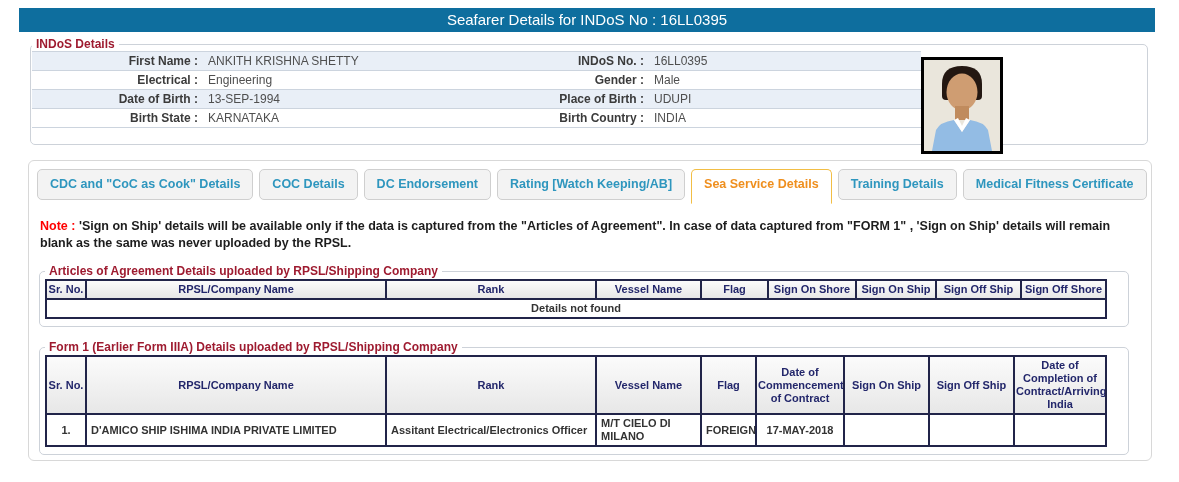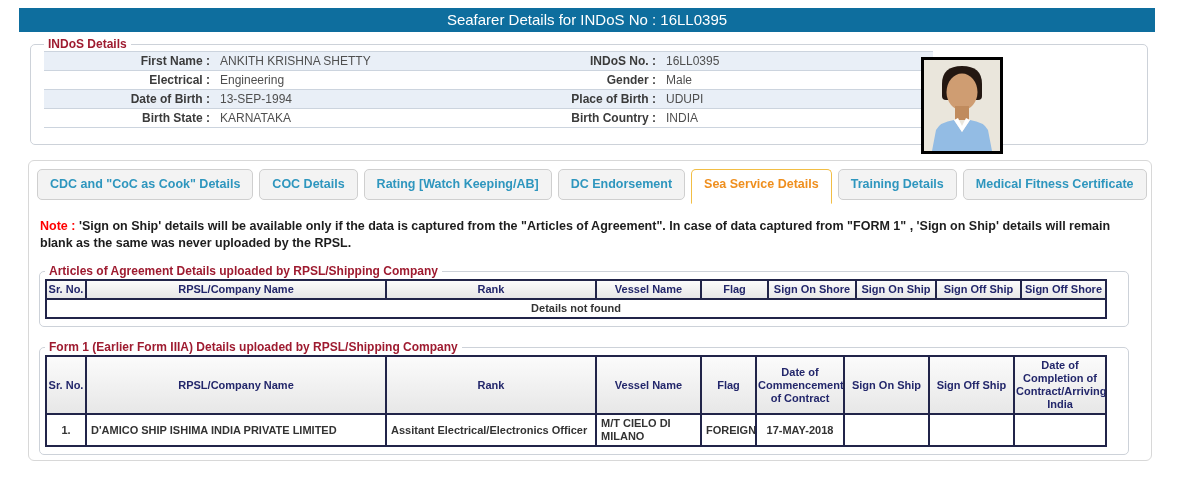--- a/index.html
+++ b/index.html
@@ -19,21 +19,21 @@
   
   fieldset {
     border:1px solid #cdd2d9; border-radius:5px;
   }
   legend {
     color:#9E1B30; font-weight:bold; font-size:12px; padding:0 4px;
   }
 
   .indos-fieldset {
     position:relative; margin:5px 31px 0 30px; height:108px;
-    padding:0 0 4px 13px;
+    padding:0 0 4px 1px;
   }
 
   .indos-table { border-collapse:collapse; width:889px; font-size:12px; border-top:1px solid #ccd4de; }
   .indos-table tr { height:19px; }
   .indos-table tr.stripe { background:#E9EFF7; }
   .indos-table td { border-bottom:1px solid #ccd4de; padding:0; vertical-align:middle; }
   .indos-table .lbl { text-align:right; font-weight:bold; color:#3b3b3b; padding-right:6px; white-space:nowrap; }
   .indos-table .val { text-align:left; color:#4f4f4f; padding-left:4px; white-space:nowrap; }
 
   .photo {
@@ -142,22 +142,22 @@
         <path d="M8,91 L12,70 Q16,62 30,60 L38,72 L46,60 Q60,62 64,70 L68,91 Z" fill="#93bce4"></path>
         <path d="M30,60 L38,72 L46,60 L42,58 L38,66 L34,58 Z" fill="#ffffff"></path>
       </svg>
     </div>
   </fieldset>
 
   <div class="tabs-panel">
     <div class="tabs-row">
       <div class="tab">CDC and "CoC as Cook" Details</div>
       <div class="tab">COC Details</div>
+      <div class="tab">DC Endorsement</div>
       <div class="tab">Rating [Watch Keeping/AB]</div>
-      <div class="tab">DC Endorsement</div>
       <div class="tab active">Sea Service Details</div>
       <div class="tab">Training Details</div>
       <div class="tab">Medical Fitness Certificate</div>
     </div>
 
     <div class="note">
       <span class="note-prefix">Note :</span>
       <span>'Sign on Ship' details will be available only if the data is captured from the "Articles of Agreement". In case of data captured from "FORM 1" , 'Sign on Ship' details will remain blank as the same was never uploaded by the RPSL.</span>
     </div>
 

